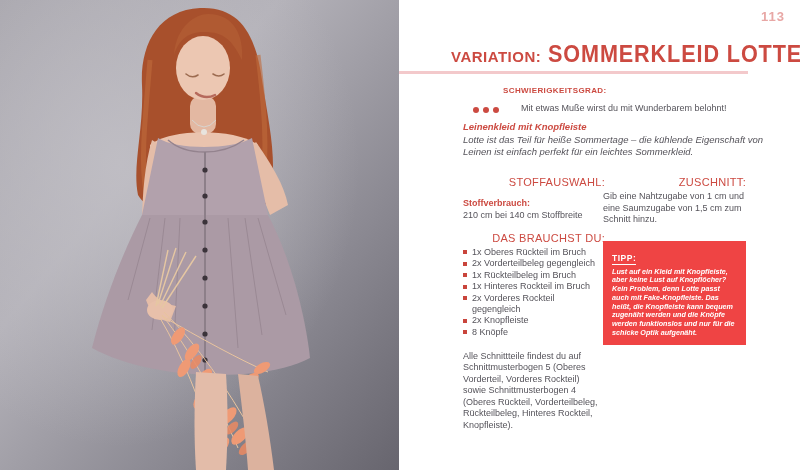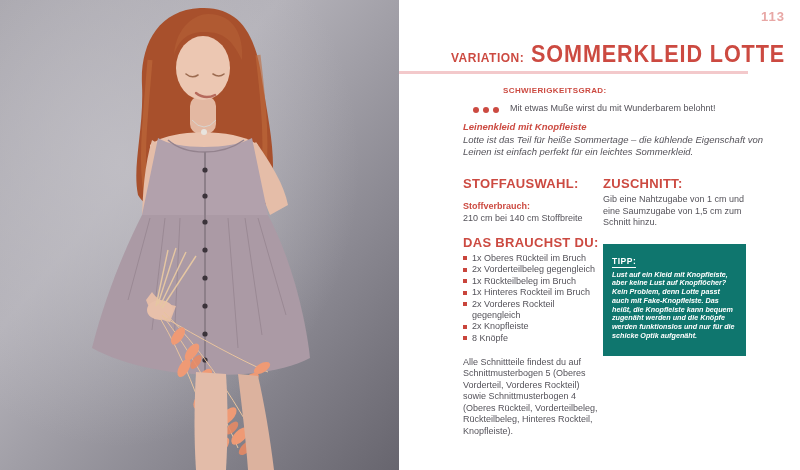--- a/index.html
+++ b/index.html
@@ -10,54 +10,54 @@
   
   #photo { position:absolute; left:0; top:0; width:399px; height:470px; overflow:hidden; }
 
   
   #content { position:absolute; left:399px; top:0; width:401px; height:470px; }
 
   #page-number { position:absolute; top:9px; right:15px; font-size:13px; font-weight:bold;
                  letter-spacing:1px; color:#e8a7a5; }
 
   #header { position:absolute; left:52px; top:40px; display:flex; align-items:baseline; gap:7px; white-space:nowrap; }
-  #kicker { font-size:12px; font-weight:bold; letter-spacing:0.5px; color:#cc4a41; }
+  #kicker { font-size:15px; font-weight:bold; letter-spacing:0.5px; color:#cc4a41; }
   #title  { font-size:24px; font-weight:bold; letter-spacing:1px; color:#cc4a41;
             display:inline-block; transform:scaleX(0.9); transform-origin:left bottom; }
 
   #title-rule { position:absolute; left:0; top:71px; width:349px; height:3px; background:#f3c9cb; }
 
   #difficulty { position:absolute; left:74px; top:86px; width:300px; }
   #difficulty-label { font-size:8px; font-weight:bold; letter-spacing:0.4px; color:#cc4a41; margin-left:30px; }
-  #difficulty-row { display:flex; align-items:center; gap:4px; margin-top:4px; }
+  #difficulty-row { display:flex; align-items:center; gap:15px; margin-top:4px; }
   .dot { width:6px; height:6px; border-radius:50%; background:#cc4a41; display:inline-block; }
   #difficulty-text { font-size:9px; color:#55535a; margin-left:3px; white-space:nowrap; }
 
   #intro { position:absolute; left:64px; top:121px; width:312px; }
   #intro-heading { font-size:9.5px; font-weight:bold; font-style:italic; color:#cc4a41; margin-bottom:2px; }
   #intro-body { font-size:9.5px; font-style:italic; color:#55535a; line-height:11.5px; }
 
   .col-left  { position:absolute; left:64px;  top:176px; width:142px; }
   .col-right { position:absolute; left:204px; top:176px; width:143px; }
 
-  .sec-head-caps { font-size:13px; font-weight:bold; letter-spacing:0.3px; color:#cc4a41; margin-bottom:3px; }
+  .sec-head-caps { font-size:11px; font-weight:normal; letter-spacing:0.3px; color:#cc4a41; margin-bottom:3px;text-align:right; }
   .sec-text { font-size:9px; color:#55535a; line-height:11.5px; }
   .sec { margin-bottom:10px; }
   .sec-head-mixed { font-size:9px; font-weight:bold; color:#cc4a41; margin-bottom:2px; }
 
   #materials-list { list-style:none; margin-top:2px; }
   #materials-list li { position:relative; font-size:9px; color:#55535a; line-height:11px;
                        padding-left:9px; margin-bottom:0.5px; }
   #materials-list li::before { content:""; position:absolute; left:0; top:3.5px;
                                width:4px; height:4px; background:#c9453c; }
 
   #pattern-note { margin-top:13px; font-size:9px; color:#55535a; line-height:11.5px; }
 
-  #tip-box { margin-top:15px; width:143px; min-height:76px; background:#0f766e;
-             padding:6px 8px 15px 9px; }
+  #tip-box { margin-top:15px; width:143px; min-height:76px; background:#ef4444;
+             padding:6px 8px 7px 9px; }
   #tip-heading { display:inline-block; font-size:8.5px; font-weight:bold; letter-spacing:0.5px;
                  color:#fff; border-bottom:1.5px solid #fff; padding-bottom:1px; margin-bottom:3px; }
   #tip-text { font-size:7.2px; font-weight:bold; font-style:italic; color:#fff; line-height:8.8px; }
 </style>
 </head>
 <body>
 
 <div id="page">
 
   <div id="photo">

